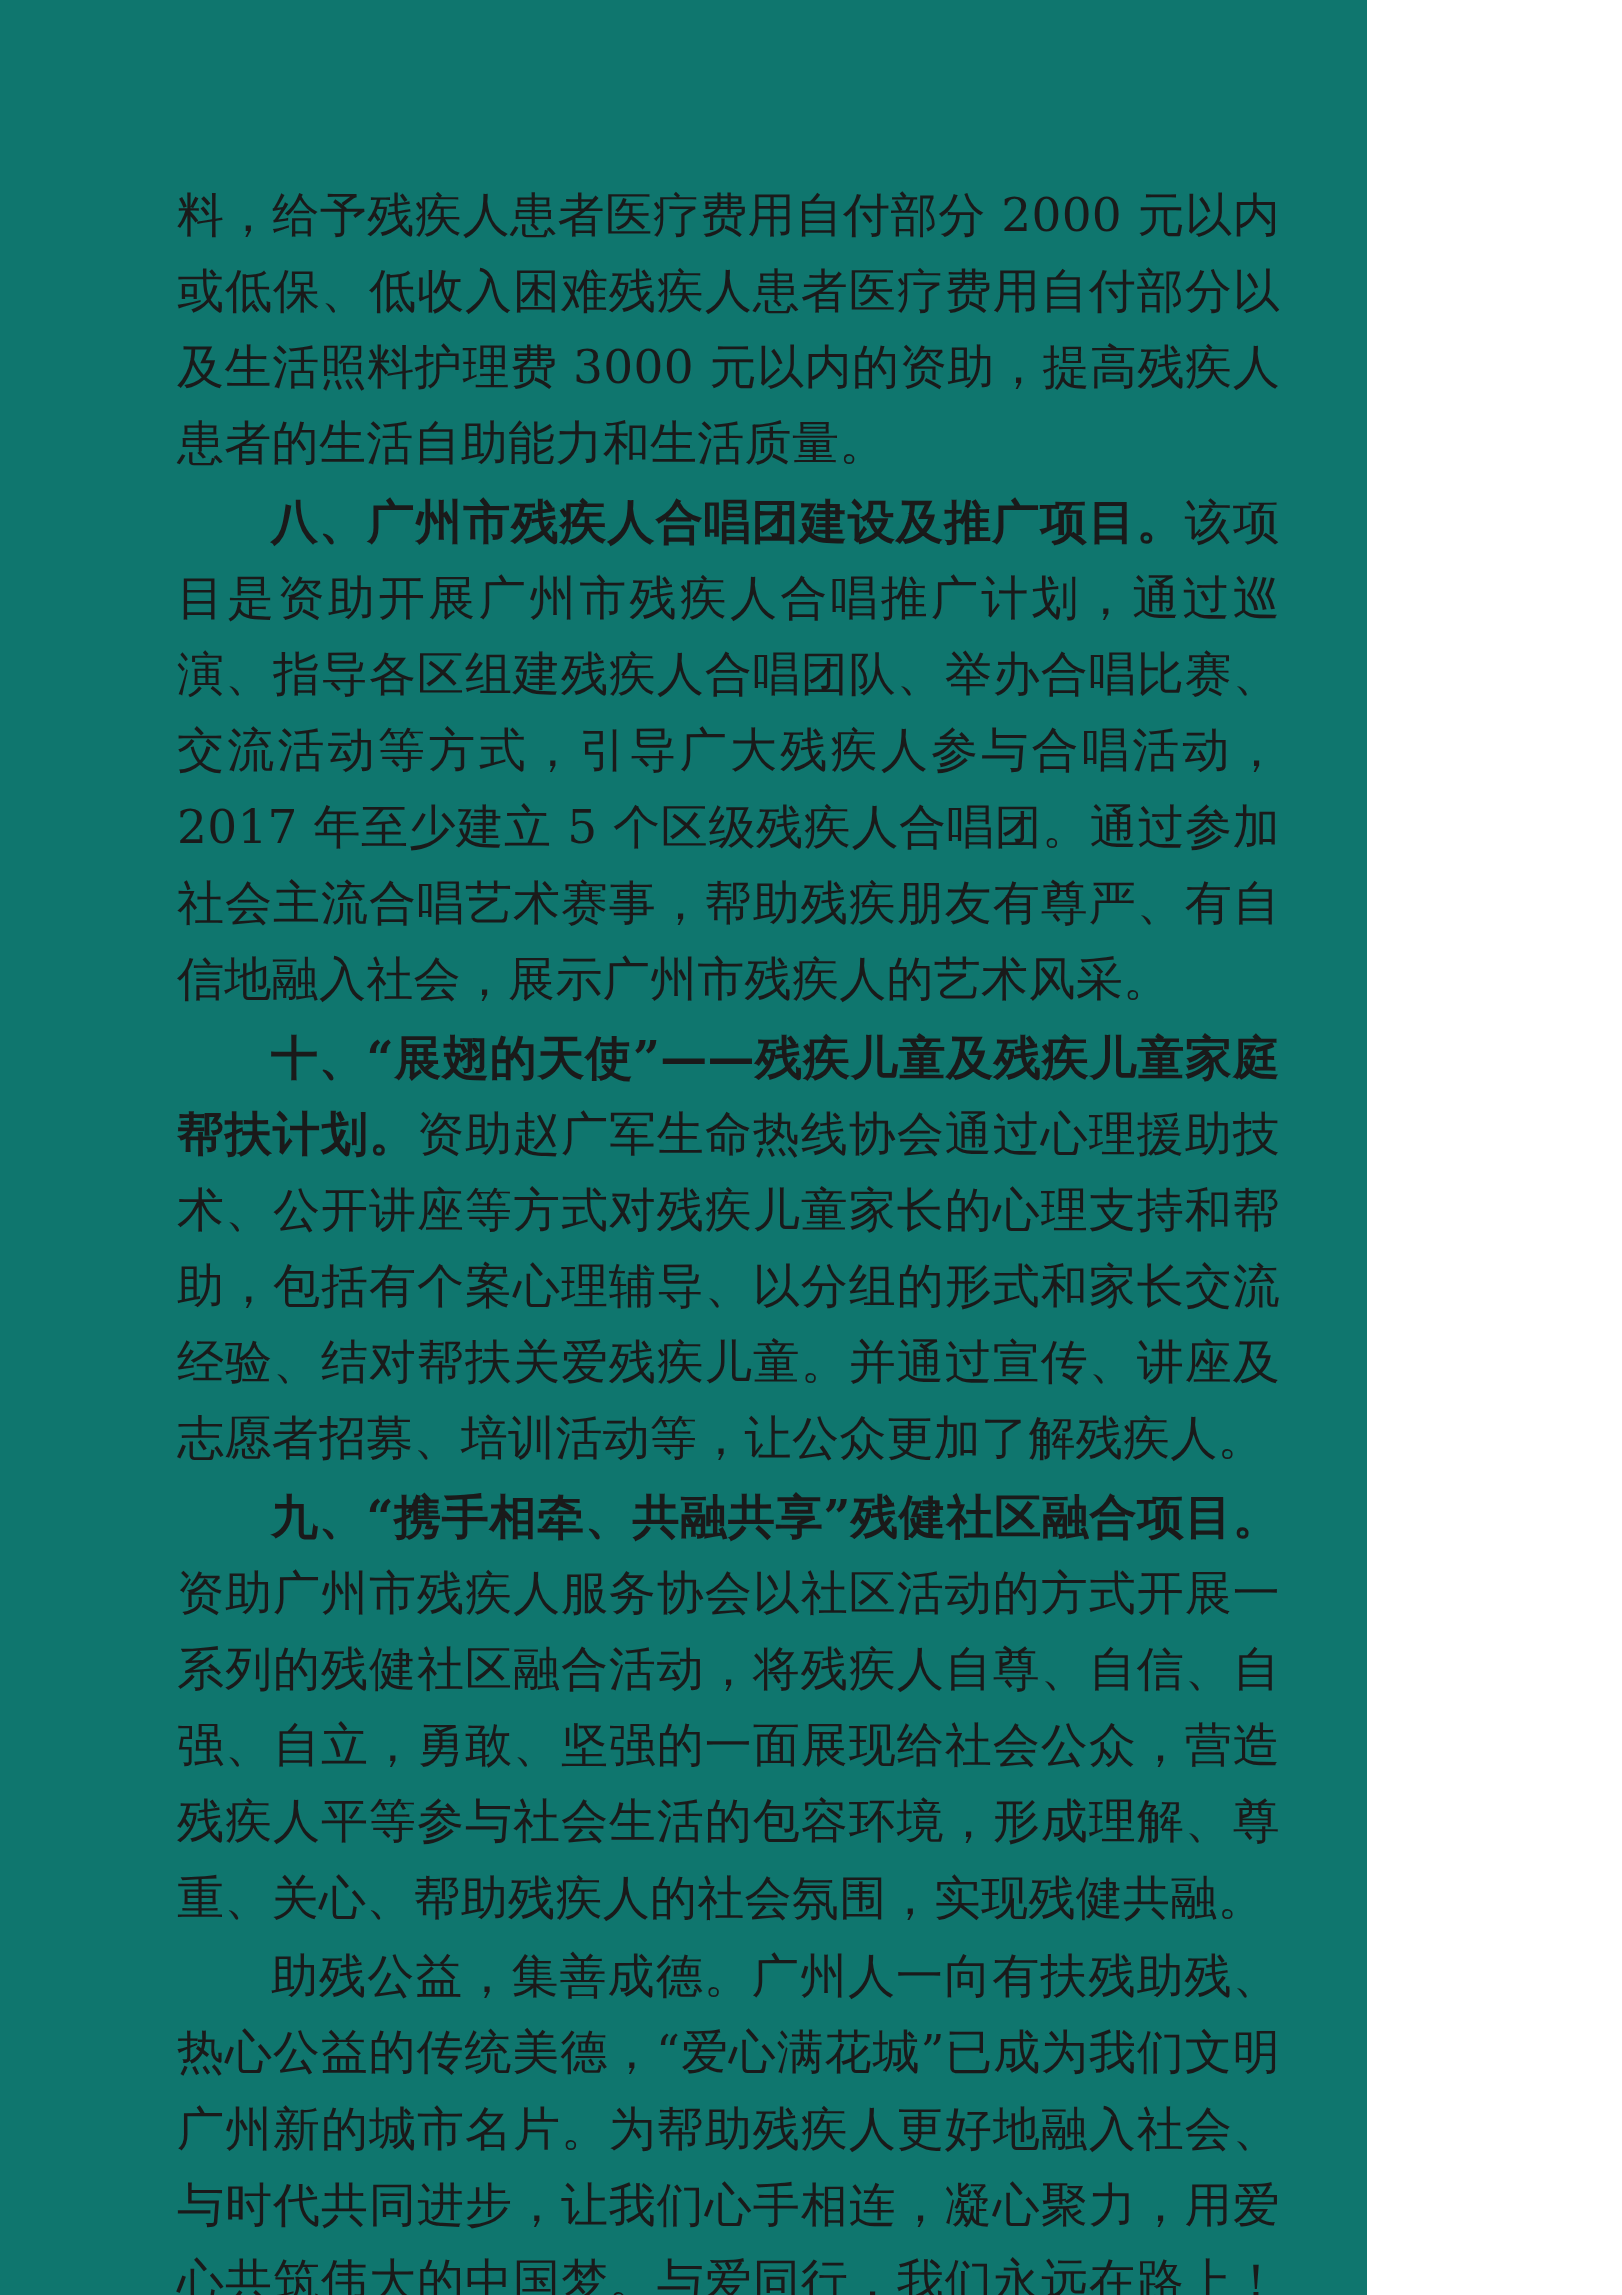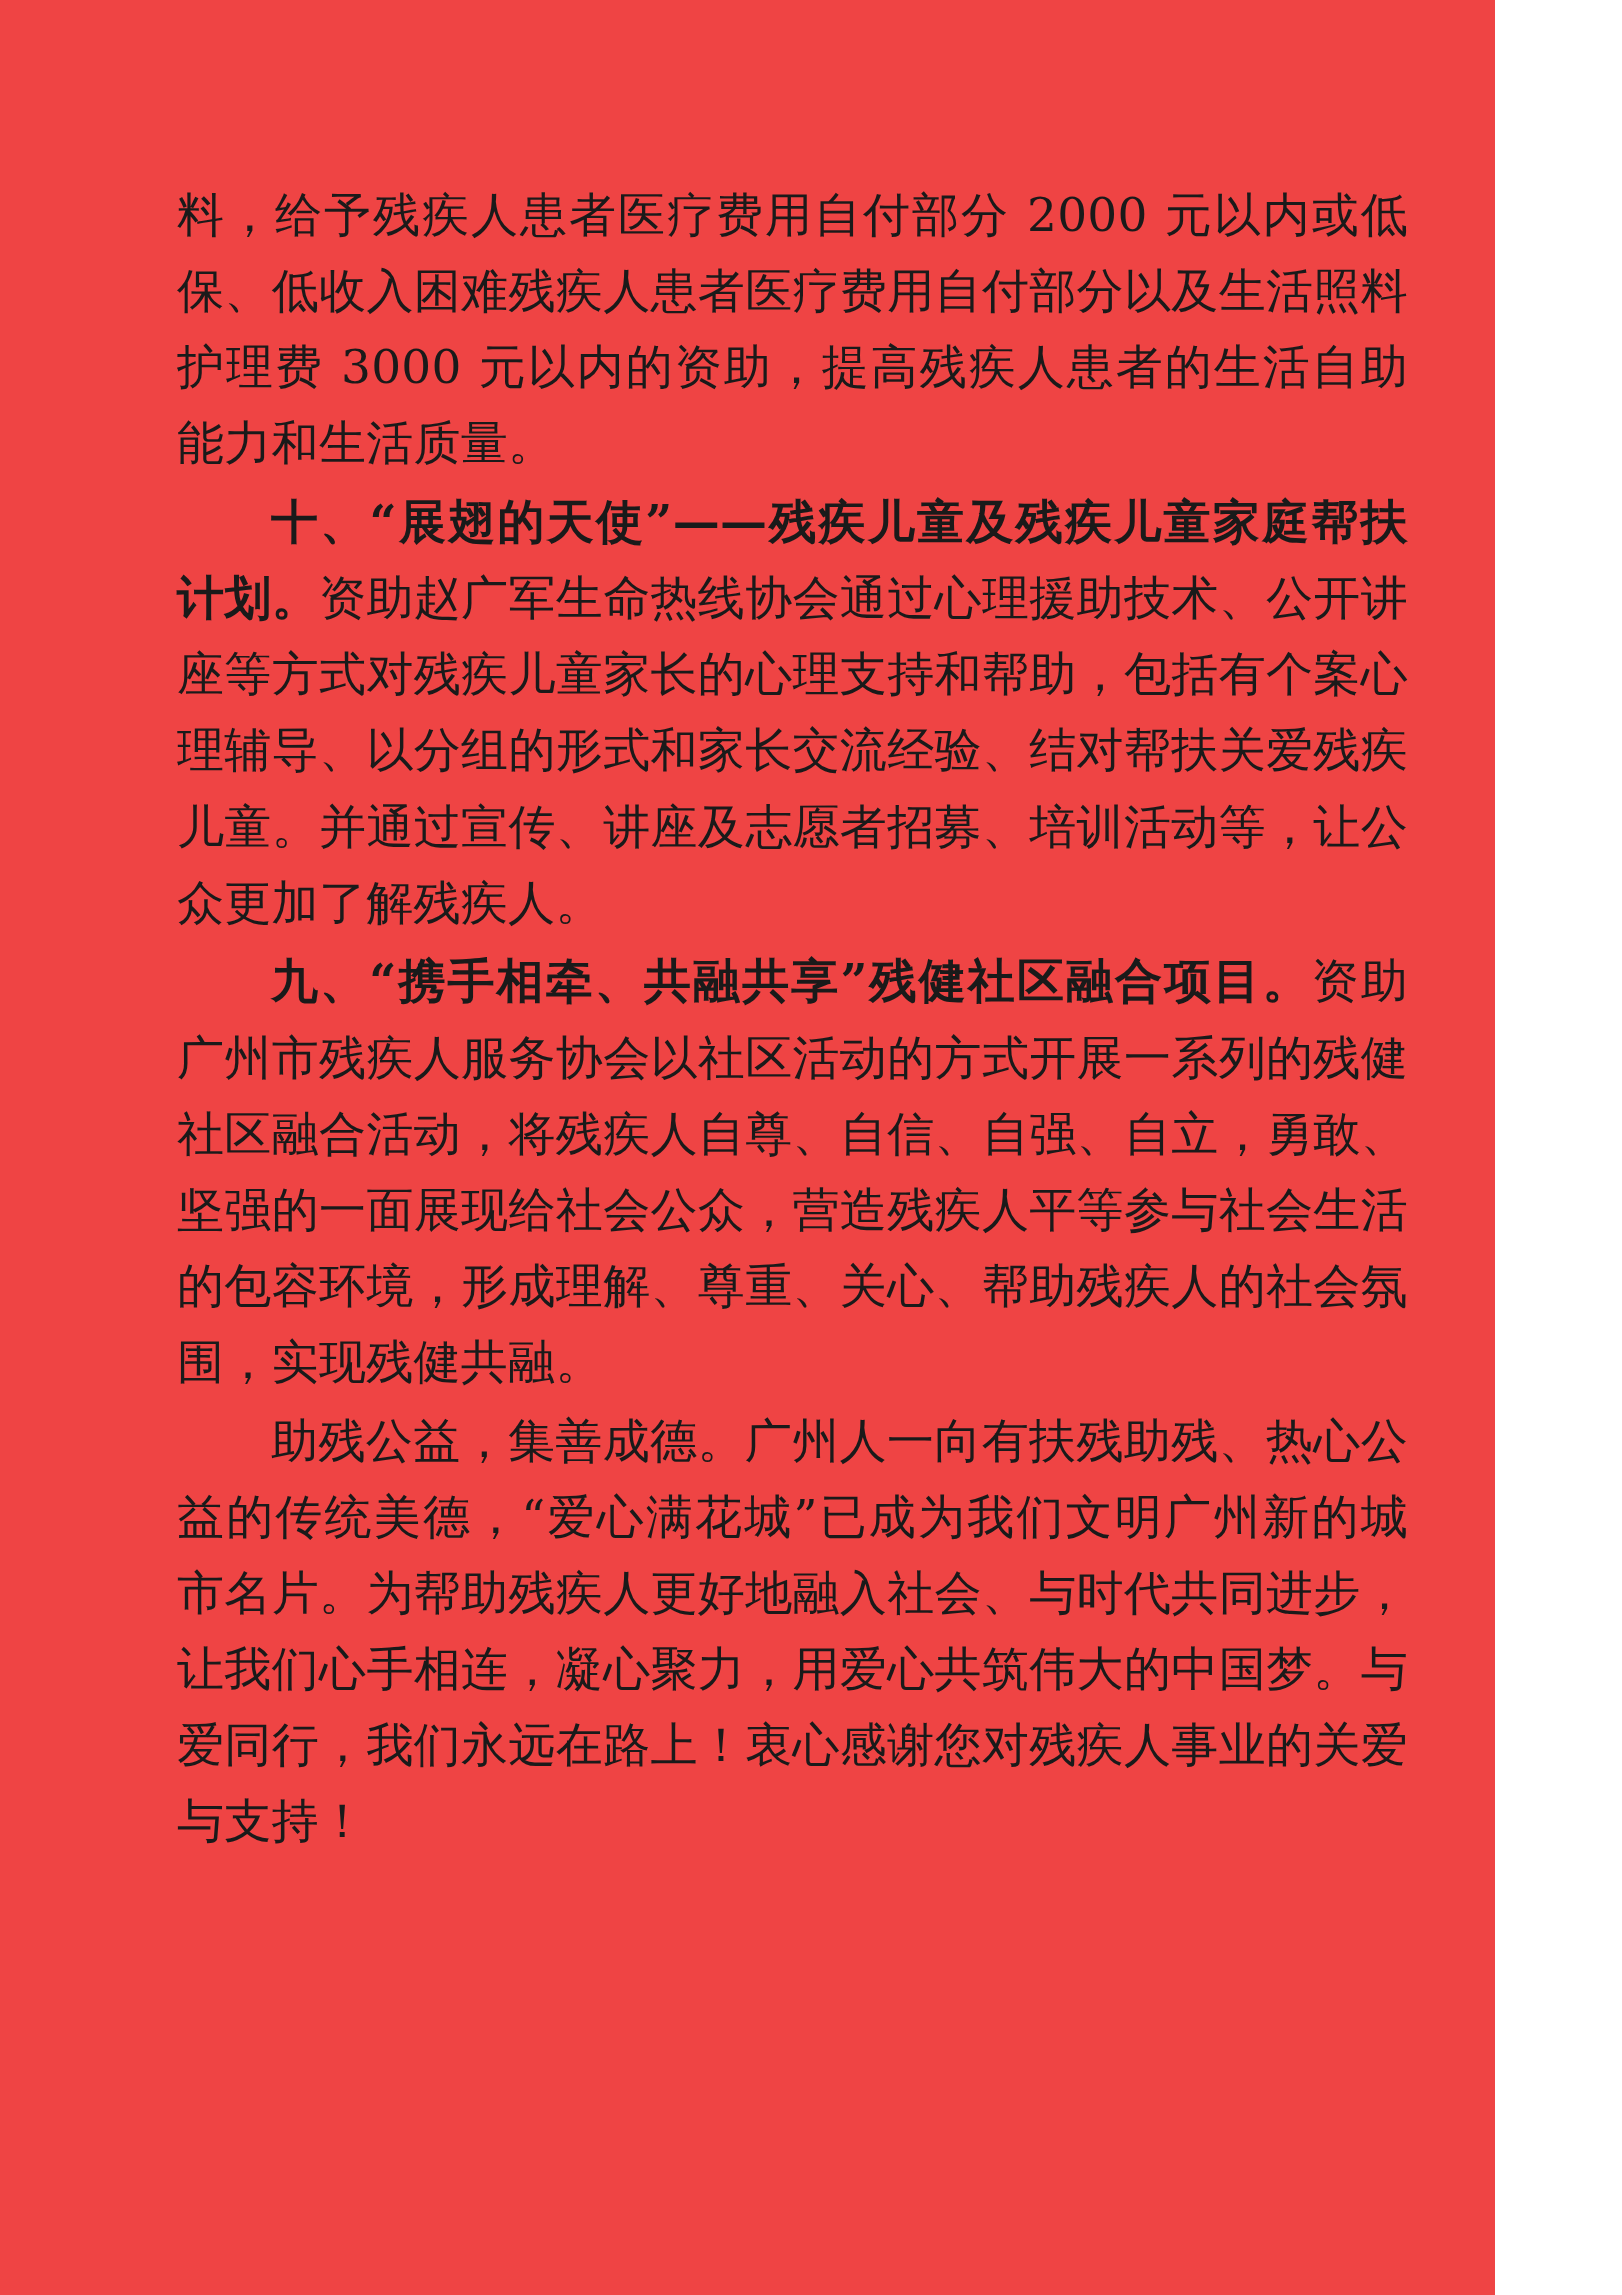--- a/index.html
+++ b/index.html
@@ -10,24 +10,24 @@
   body {
     width: 1623px;
     height: 2295px;
     font-family: "DejaVu Serif", "Liberation Serif", serif;
     color: #1a1a1a;
     position: relative;
     overflow: hidden;
   }
   .page {
     box-sizing: border-box;
-    width: 1495px;
+    width: 1367px;
     height: 2295px;
     padding: 177px 87px 131px 177px;
-    background: #ef4444;
+    background: #0f766e;
   }
   .doc-body {
     font-size: 47px;
     line-height: 1.62;
     text-align: justify;
     text-justify: inter-ideograph;
     letter-spacing: 0.3px;
   }
   p.para {
     margin: 0 0 2.6px 0;
@@ -43,20 +43,23 @@
 </head>
 <body>
 
 <div class="page">
   <div class="doc-body">
 
     <p class="para">
       <span>料，给予残疾人患者医疗费用自付部分 2000 元以内或低保、低收入困难残疾人患者医疗费用自付部分以及生活照料护理费 3000 元以内的资助，提高残疾人患者的生活自助能力和生活质量。</span>
     </p>
 
+    <p class="para indent">
+      <span class="bold">八、广州市残疾人合唱团建设及推广项目。</span><span>该项目是资助开展广州市残疾人合唱推广计划，通过巡演、指导各区组建残疾人合唱团队、举办合唱比赛、交流活动等方式，引导广大残疾人参与合唱活动，2017 年至少建立 5 个区级残疾人合唱团。通过参加社会主流合唱艺术赛事，帮助残疾朋友有尊严、有自信地融入社会，展示广州市残疾人的艺术风采。</span>
+    </p>
 
     <p class="para indent">
       <span class="bold">十、“展翅的天使”——残疾儿童及残疾儿童家庭帮扶计划。</span><span>资助赵广军生命热线协会通过心理援助技术、公开讲座等方式对残疾儿童家长的心理支持和帮助，包括有个案心理辅导、以分组的形式和家长交流经验、结对帮扶关爱残疾儿童。并通过宣传、讲座及志愿者招募、培训活动等，让公众更加了解残疾人。</span>
     </p>
 
     <p class="para indent">
       <span class="bold">九、“携手相牵、共融共享”残健社区融合项目。</span><span>资助广州市残疾人服务协会以社区活动的方式开展一系列的残健社区融合活动，将残疾人自尊、自信、自强、自立，勇敢、坚强的一面展现给社会公众，营造残疾人平等参与社会生活的包容环境，形成理解、尊重、关心、帮助残疾人的社会氛围，实现残健共融。</span>
     </p>
 
     <p class="para indent">

